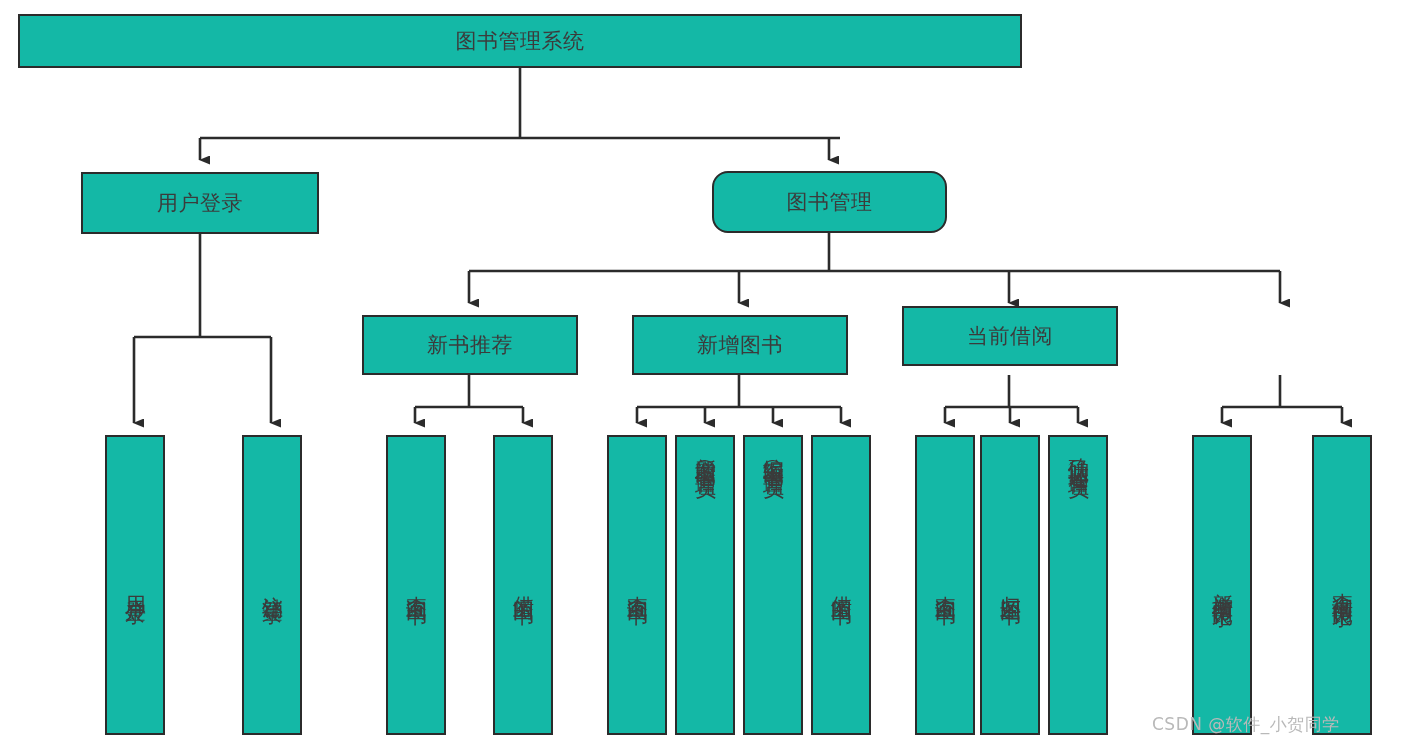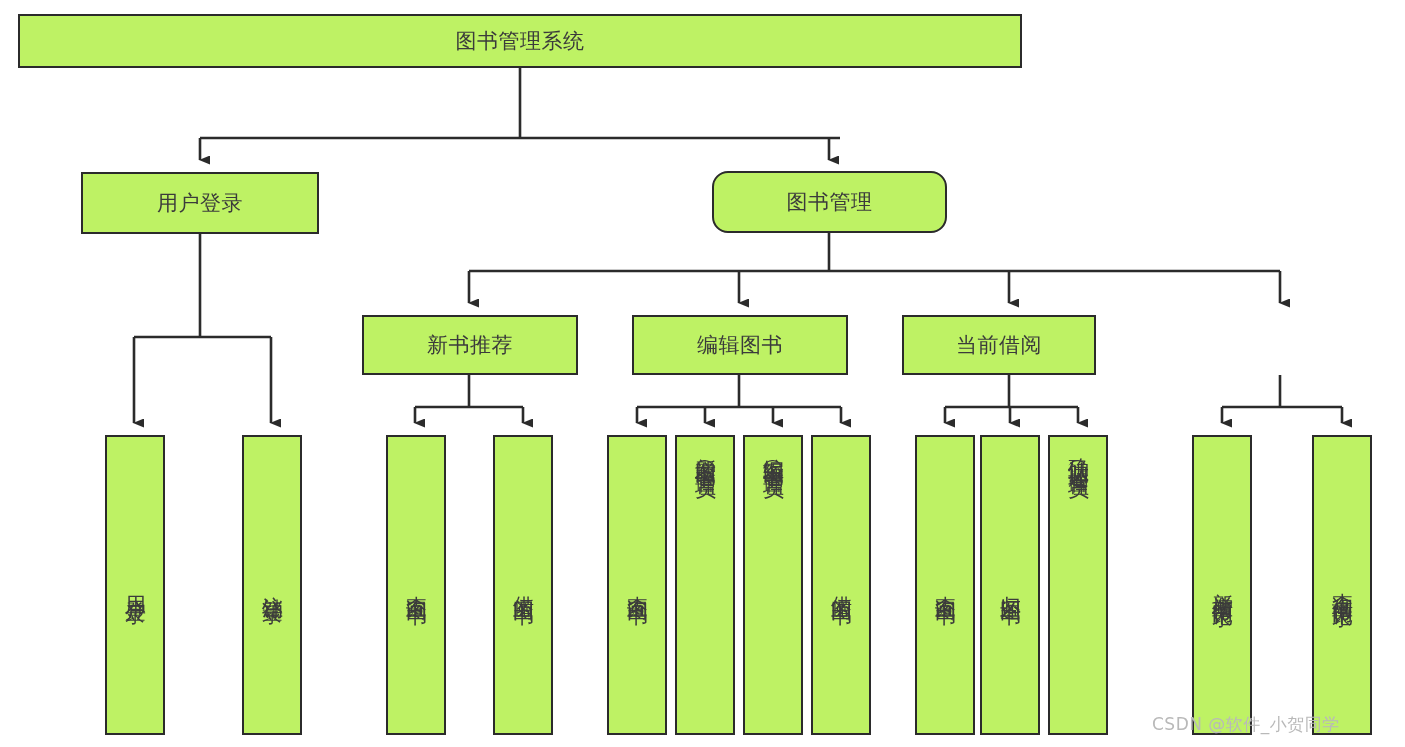--- a/index.html
+++ b/index.html
@@ -24,21 +24,21 @@
     position: absolute;
     left: 0;
     top: 0;
     width: 1405px;
     height: 747px;
     pointer-events: none;
   }
   .node {
     position: absolute;
     box-sizing: border-box;
-    background: #bef264;
+    background: #14b8a6;
     border: 2px solid #2b2b2b;
     display: flex;
     align-items: center;
     justify-content: center;
     overflow: hidden;
   }
   .node-label {
     color: #3b3b3b;
     font-size: 21px;
     line-height: 1.28;
@@ -139,24 +139,24 @@
 
   <div class="node" style="left:712px; top:171px; width:235px; height:62px;border-radius:16px;">
     <span class="node-label">图书管理</span>
   </div>
 
   <div class="node" style="left:362px; top:315px; width:216px; height:60px;">
     <span class="node-label">新书推荐</span>
   </div>
 
   <div class="node" style="left:632px; top:315px; width:216px; height:60px;">
-    <span class="node-label">编辑图书</span>
-  </div>
-
-  <div class="node" style="left:902px; top:315px; width:194px; height:60px;align-items:center;">
+    <span class="node-label">新增图书</span>
+  </div>
+
+  <div class="node" style="left:902px; top:306px; width:216px; height:60px;align-items:center;">
     <span class="node-label">当前借阅</span>
   </div>
 
 
   <div class="node vertical centered" style="left:105px; top:435px; width:60px; height:300px;">
     <span class="node-label">用户登录</span>
   </div>
   <div class="node vertical centered" style="left:242px; top:435px; width:60px; height:300px;">
     <span class="node-label">注销登录</span>
   </div>

